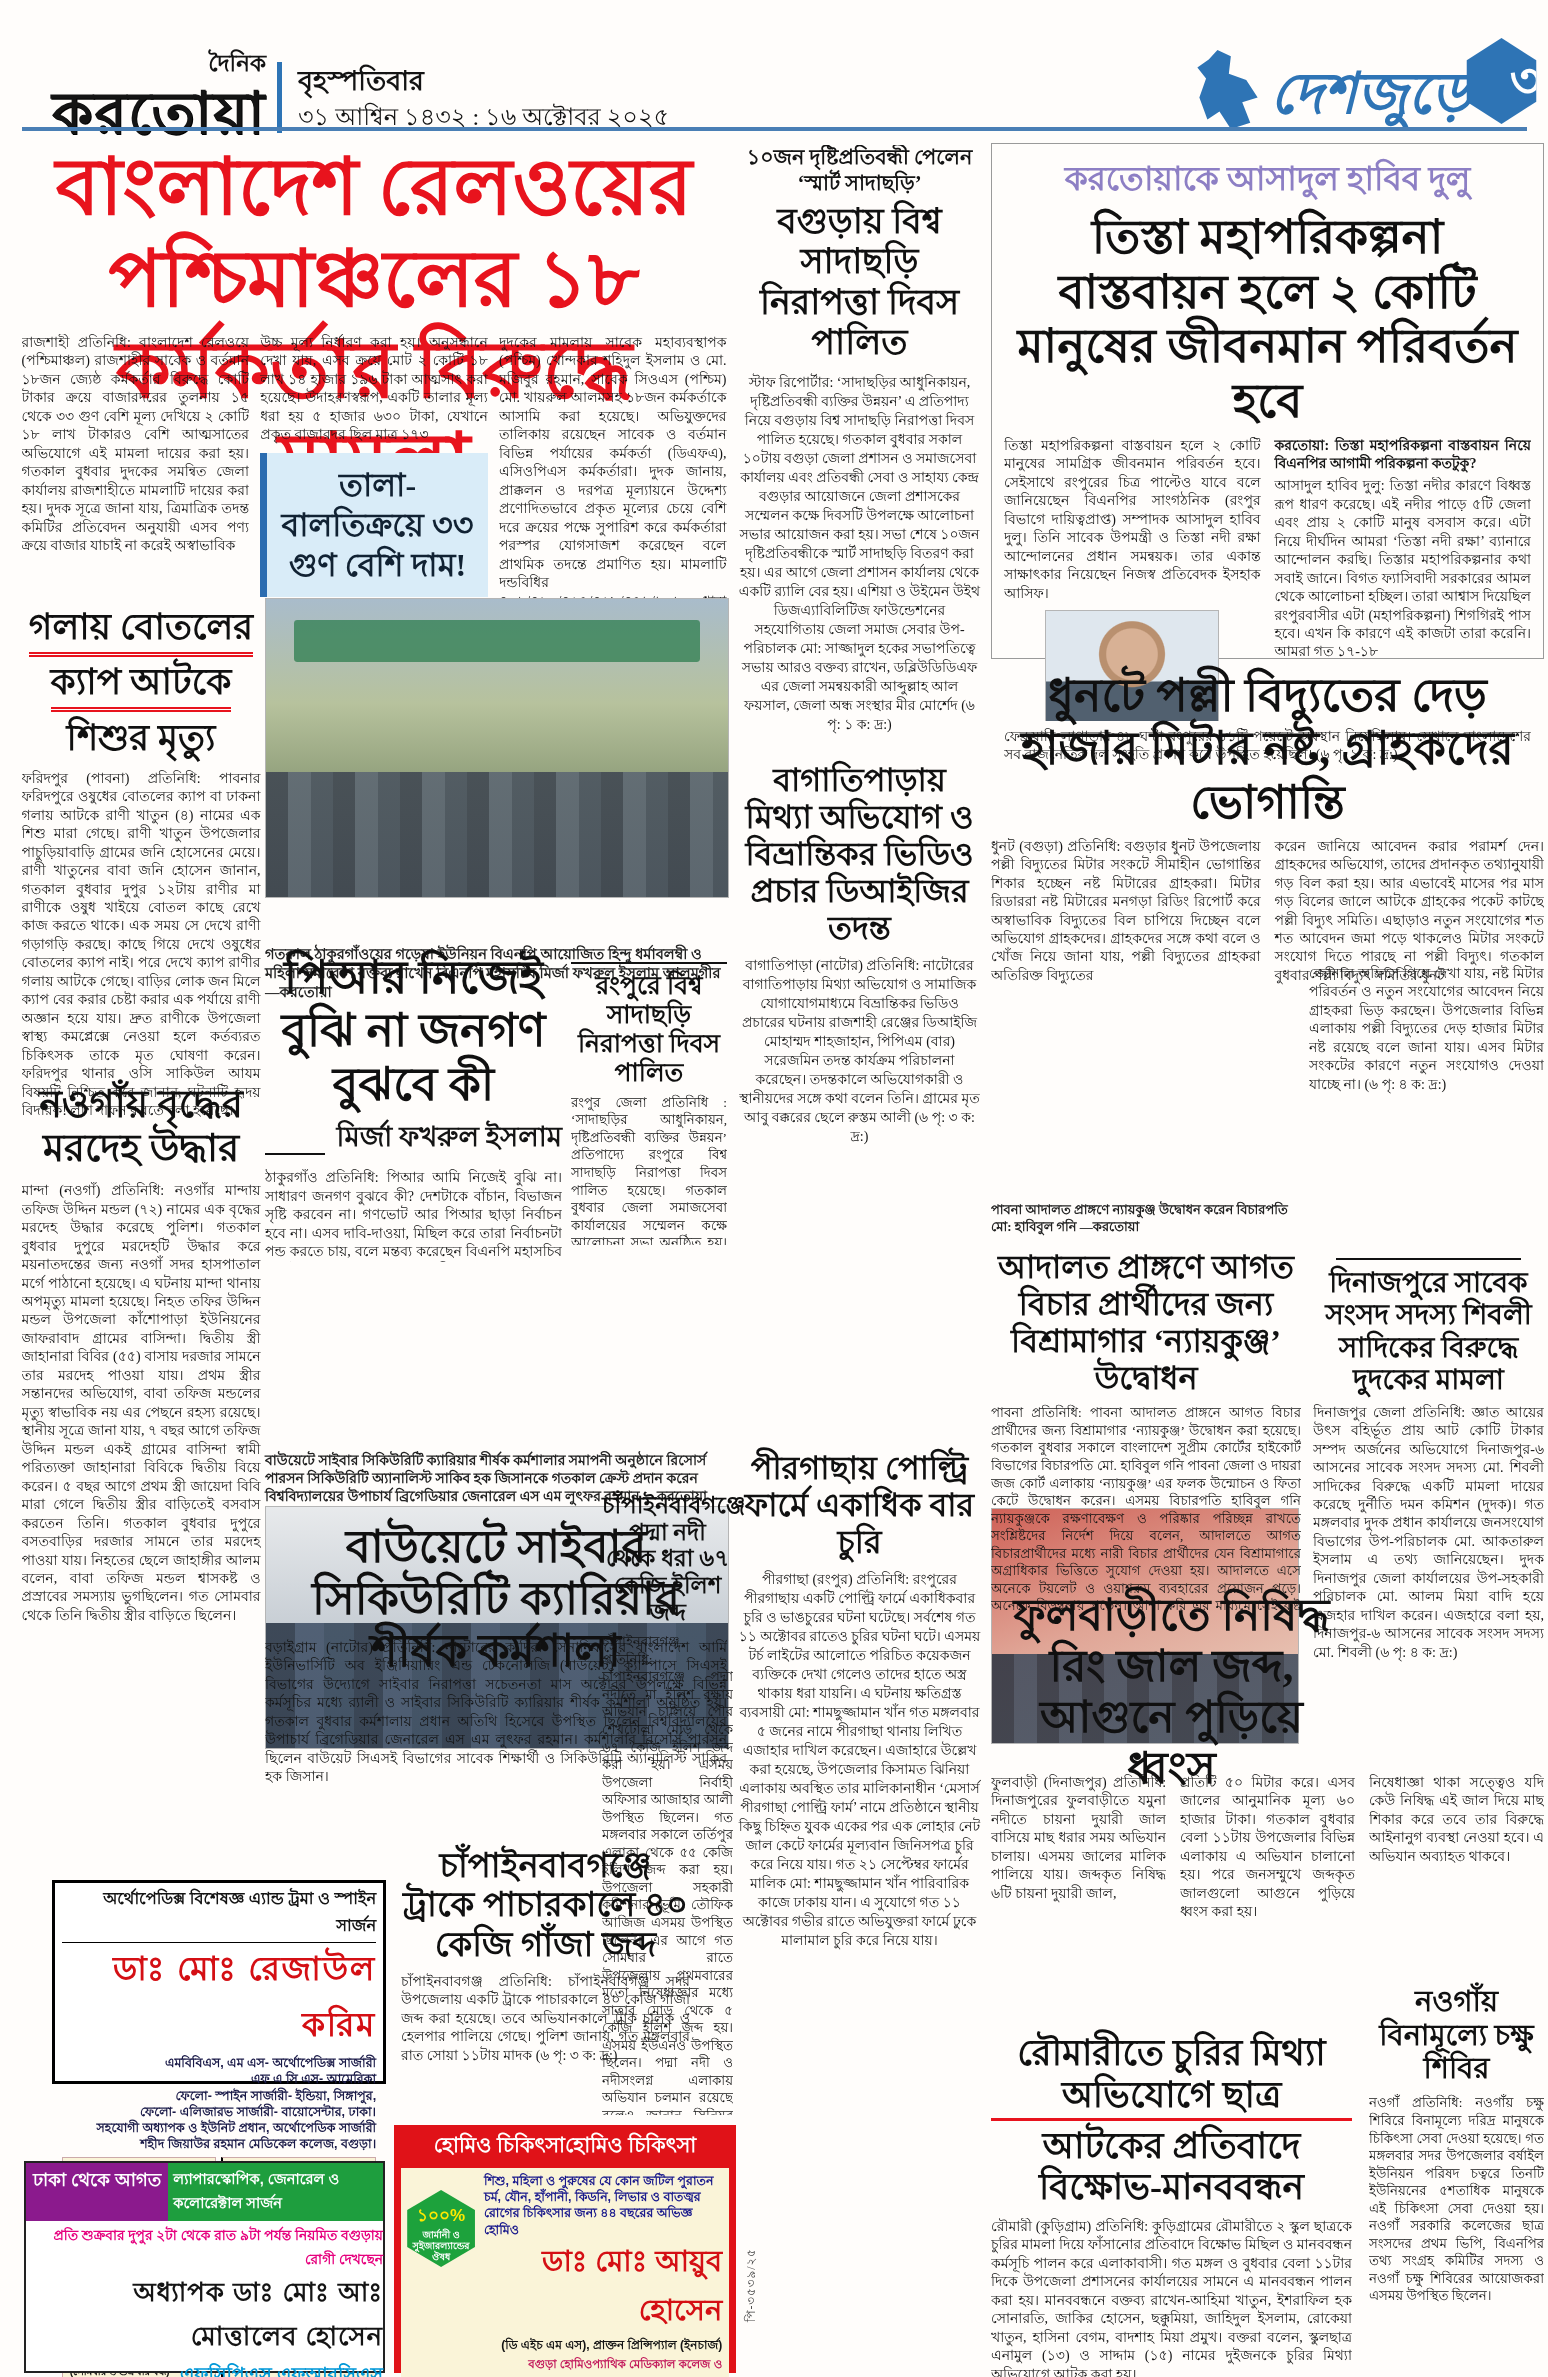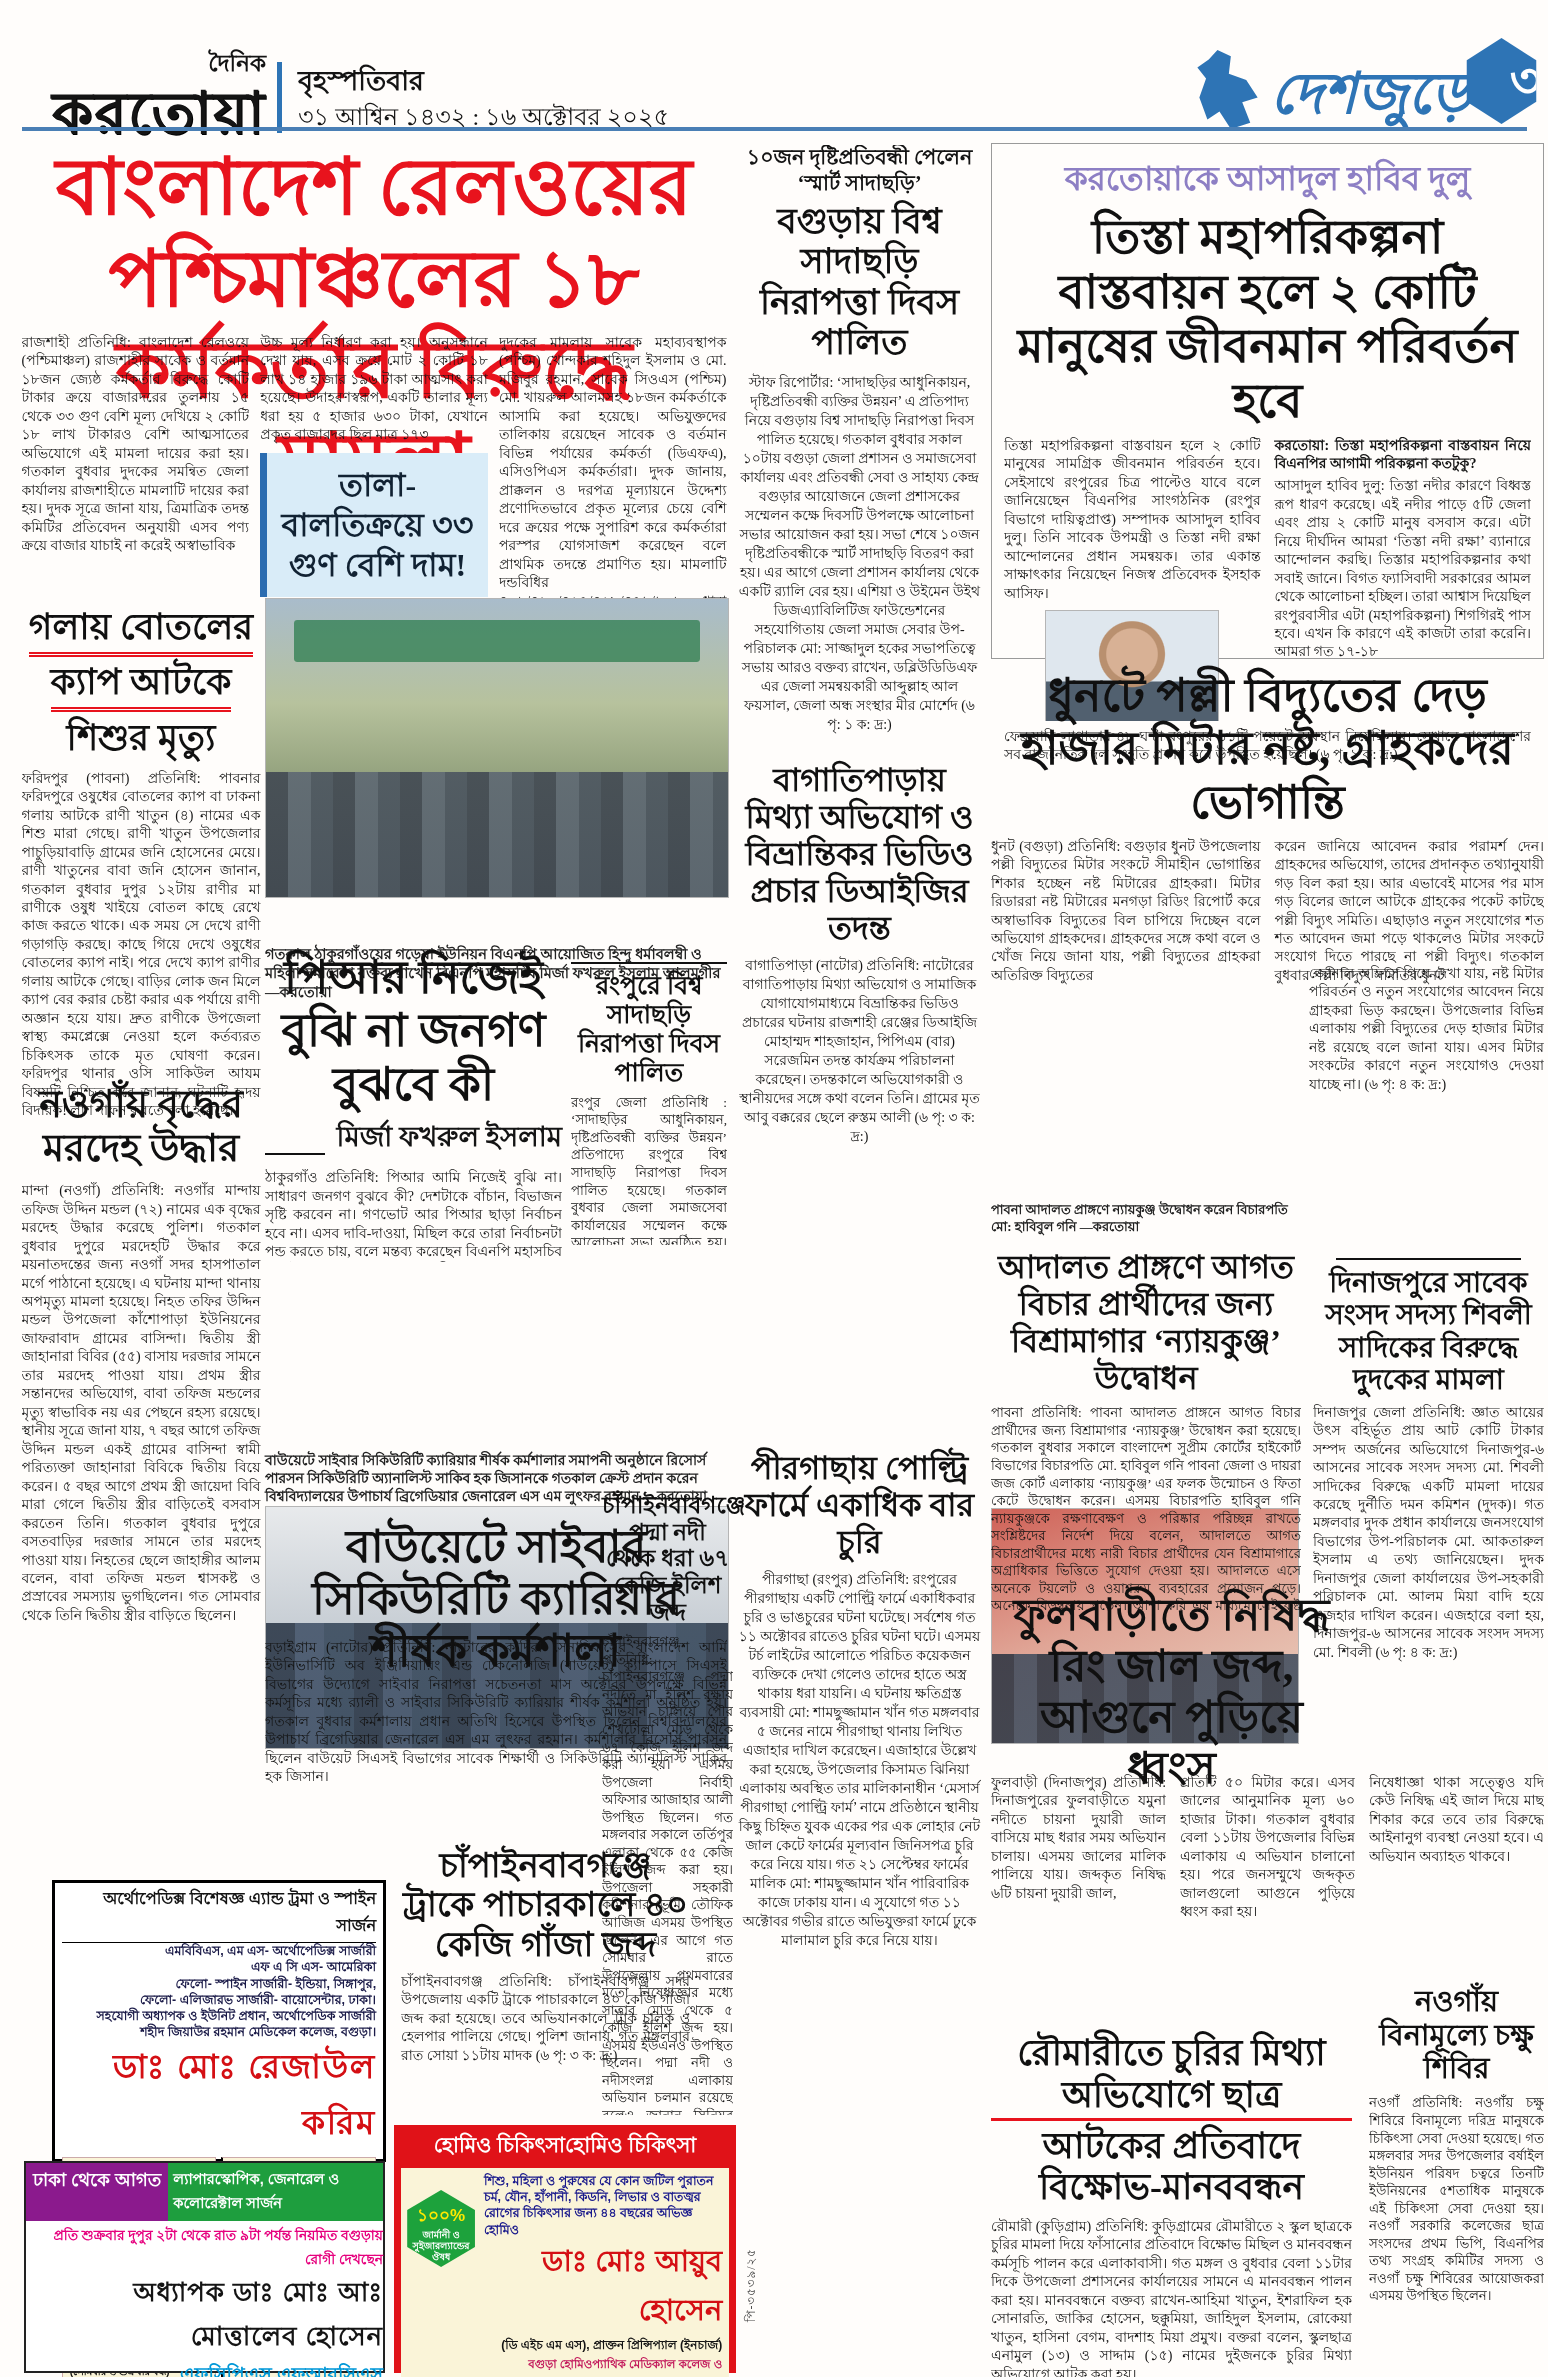--- a/index.html
+++ b/index.html
@@ -174,31 +174,31 @@
       <span>আটকের প্রতিবাদে বিক্ষোভ-মানববন্ধন</span>
     </div>
     <div class="just" style="font-size:14px;height:243px;margin-top:8.6px;">রৌমারী (কুড়িগ্রাম) প্রতিনিধি: কুড়িগ্রামের রৌমারীতে ২ স্কুল ছাত্রকে চুরির মামলা দিয়ে ফাঁসানোর প্রতিবাদে বিক্ষোভ মিছিল ও মানববন্ধন কর্মসূচি পালন করে এলাকাবাসী। গত মঙ্গল ও বুধবার বেলা ১১টার দিকে উপজেলা প্রশাসনের কার্যালয়ের সামনে এ মানববন্ধন পালন করা হয়। মানববন্ধনে বক্তব্য রাখেন-আহিমা খাতুন, ইশরাফিল হক সোনারতি, জাকির হোসেন, ছক্কুমিয়া, জাহিদুল ইসলাম, রোকেয়া খাতুন, হাসিনা বেগম, বাদশাহ মিয়া প্রমুখ। বক্তরা বলেন, স্কুলছাত্র এনামুল (১৩) ও সাদ্দাম (১৫) নামের দুইজনকে চুরির মিথ্যা অভিযোগে আটক করা হয়।</div>
   </div>
 
   <div class="abs" style="left:1369px;top:1985px;width:175px;">
     <div class="hd" style="font-size:29px;">নওগাঁয় বিনামূল্যে চক্ষু শিবির</div>
     <div class="just" style="font-size:13.3px;height:291px;margin-top:8.6px;">নওগাঁ প্রতিনিধি: নওগাঁয় চক্ষু শিবিরে বিনামূল্যে দরিদ্র মানুষকে চিকিৎসা সেবা দেওয়া হয়েছে। গত মঙ্গলবার সদর উপজেলার বর্ষাইল ইউনিয়ন পরিষদ চত্বরে তিনটি ইউনিয়নের ৫শতাধিক মানুষকে এই চিকিৎসা সেবা দেওয়া হয়। নওগাঁ সরকারি কলেজের ছাত্র সংসদের প্রথম ভিপি, বিএনপির তথ্য সংগ্রহ কমিটির সদস্য ও নওগাঁ চক্ষু শিবিরের আয়োজকরা এসময় উপস্থিত ছিলেন।</div>
   </div>
 
-  <div class="abs sans" style="left:52px;top:1880px;width:334px;height:282px;border:3.4px solid #000;box-sizing:border-box;background:#fff;padding:3.4px 6.9px;">
+  <div class="abs sans" style="left:52px;top:1880px;width:334px;height:204px;border:3.4px solid #000;box-sizing:border-box;background:#fff;padding:3.4px 6.9px;">
     <div class="ctr" style="font-size:16.3px;font-weight:800;border-bottom:1.7px solid #000;padding-bottom:1.7px;">অর্থোপেডিক্স বিশেষজ্ঞ এ্যান্ড ট্রমা ও স্পাইন সার্জন</div>
+    <div class="ctr" style="font-size:33px;font-weight:800;color:#d40f14;letter-spacing:1.7px;">ডাঃ মোঃ রেজাউল করিম</div>
     <div class="ctr" style="font-size:12.5px;font-weight:700;line-height:1.3;color:#1a1a48;">
       <span>এমবিবিএস, এম এস- অর্থোপেডিক্স সার্জারী</span><br>
       <span>এফ এ সি এস- আমেরিকা</span><br>
       <span>ফেলো- স্পাইন সার্জারী- ইন্ডিয়া, সিঙ্গাপুর,</span><br>
       <span>ফেলো- এলিজারভ সার্জারী- বায়োসেন্টার, ঢাকা।</span><br>
       <span>সহযোগী অধ্যাপক ও ইউনিট প্রধান, অর্থোপেডিক সার্জারী</span><br>
       <span>শহীদ জিয়াউর রহমান মেডিকেল কলেজ, বগুড়া।</span>
     </div>
-    <div class="ctr" style="font-size:33px;font-weight:800;color:#d40f14;letter-spacing:1.7px;">ডাঃ মোঃ রেজাউল করিম</div>
     <div style="display:flex;gap:5.2px;margin-top:4.3px;">
       <div class="chamber" style="flex:1;">
         <span class="pill" style="font-size:11.2px;">বগুড়া চেম্বারঃ</span>
         <span style="color:#d40f14;font-weight:800;font-size:13px;">রুম নং- ৫০৬</span>
         <div style="color:#0c7a33;font-weight:800;font-size:13px;">পপুলার ডায়াগনস্টিক সেন্টার লিঃ</div>
         <div style="font-size:11.2px;font-weight:700;">ঠনঠনিয়া, শেরপুর রোড, বগুড়া।</div>
         <div style="font-size:12px;font-weight:800;">মোবাইল: ০১৭৬৩- ১৫৪১৫৬</div>
         <div style="color:#d40f14;font-weight:800;font-size:12px;">রোগী দেখার সময়ঃ</div>
         <div style="font-size:10px;font-weight:700;">বিকাল ৩টা থেকে রাত ৮টা পর্যন্ত (সোমবার ও শুক্রবার বন্ধ)</div>
       </div>

